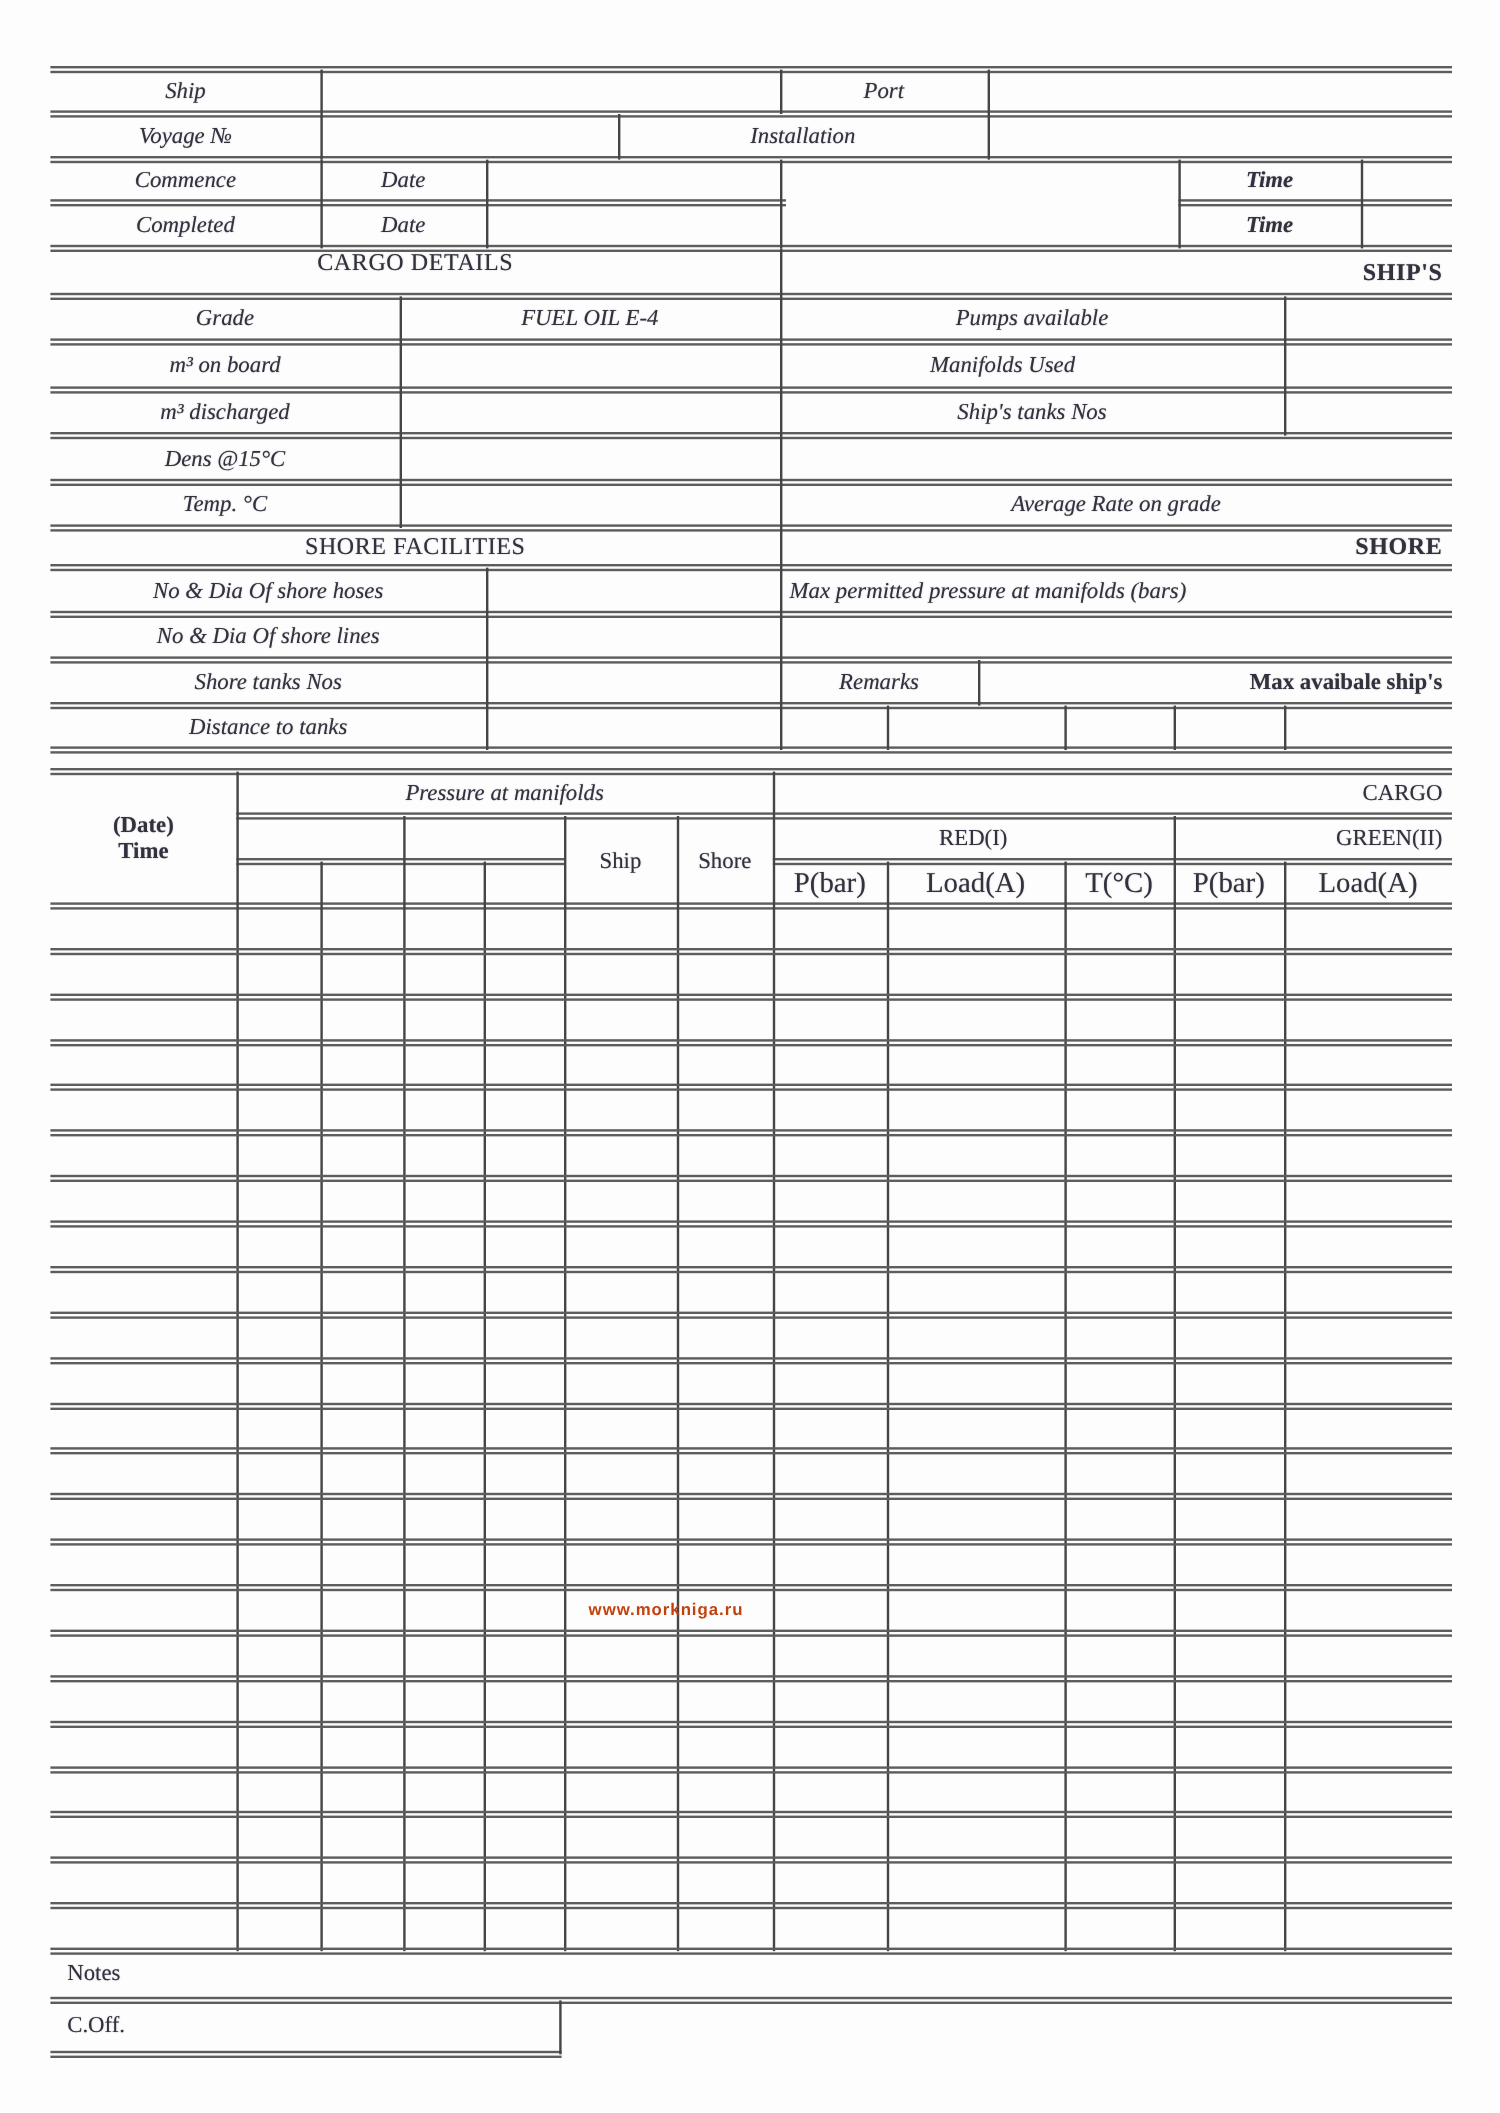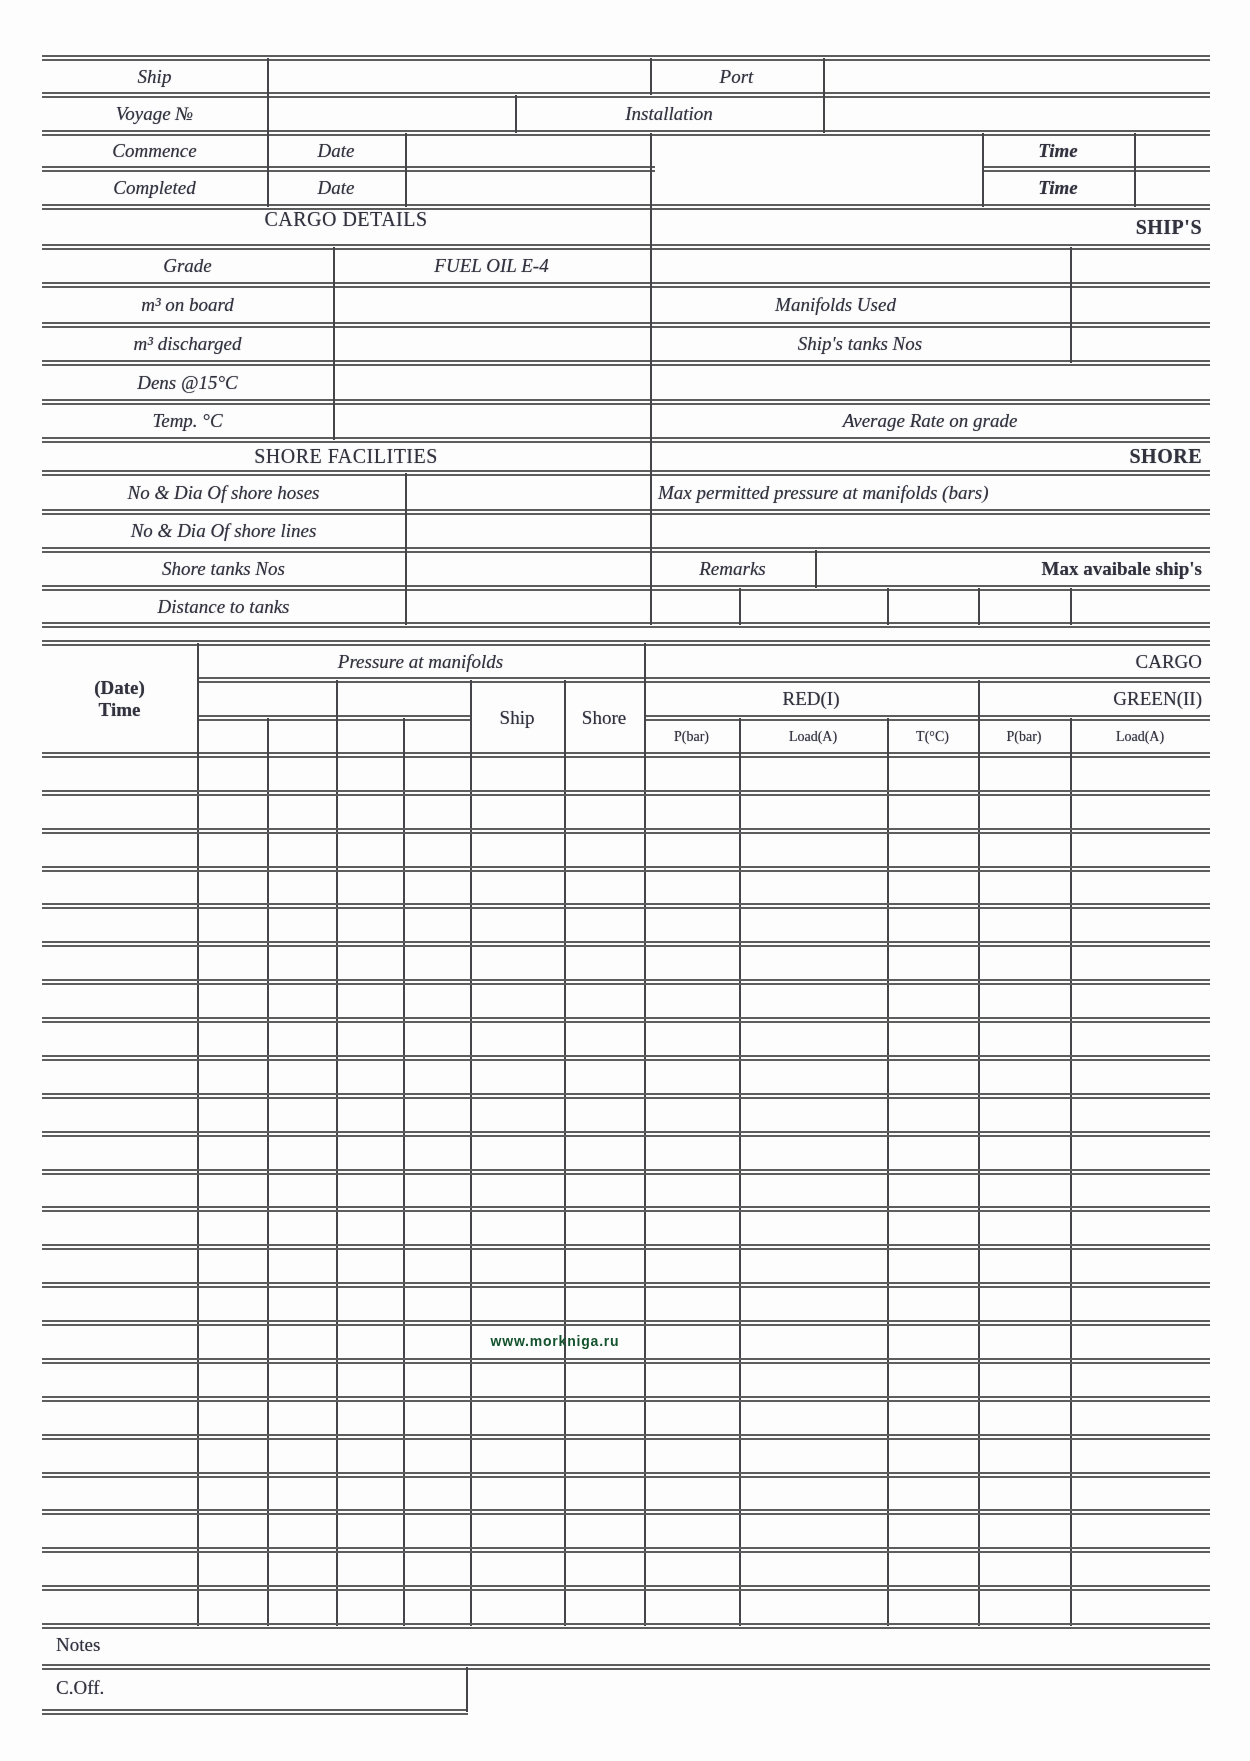--- a/index.html
+++ b/index.html
@@ -14,25 +14,25 @@
   .vl{position:absolute;width:2px;background:#454549;z-index:1;}
   
   .c{position:absolute;display:flex;align-items:center;justify-content:center;
      font-style:italic;font-size:19px;color:#32323e;white-space:nowrap;
      text-shadow:0 0 1px rgba(46,46,70,.5);box-sizing:border-box;z-index:2;}
   .rm{font-style:normal;}
   .b{font-weight:bold;}
   .ar{justify-content:flex-end;padding-right:8px;}
   .al{justify-content:flex-start;padding-left:8px;}
   .ttl{font-size:20px;letter-spacing:.5px;}
-  .small{font-size:14px;}
+  .small{font-size:24px;}
   .dt{flex-direction:column;line-height:1.15;font-weight:bold;}
   .wm{position:absolute;z-index:3;display:flex;align-items:center;justify-content:center;
       font-family:"Liberation Sans","DejaVu Sans",sans-serif;font-weight:bold;
-      font-size:14px;letter-spacing:.8px;color:#14532d;text-shadow:none;text-align:right;}
+      font-size:14px;letter-spacing:.8px;color:#c2410c;text-shadow:none;text-align:right;}
 </style>
 </head>
 <body>
 
 <div class="page">
 
   <div class="hl" style="left:42px;top:55px;width:1168px"></div>
   <div class="hl" style="left:42px;top:92px;width:1168px"></div>
   <div class="hl" style="left:42px;top:130px;width:1168px"></div>
   <div class="hl" style="left:42px;top:166px;width:613px"></div>
@@ -69,20 +69,21 @@
 
   <div class="vl" style="left:650px;top:207px;height:233px"></div>
   <div class="vl" style="left:333px;top:247px;height:193px"></div>
   <div class="vl" style="left:1070px;top:247px;height:116px"></div>
 
   <div class="c rm ttl" style="left:42px;top:207px;width:608px;height:24px">CARGO DETAILS</div>
   <div class="c rm b ttl ar" style="left:650px;top:207px;width:560px;height:40px">SHIP'S</div>
 
   <div class="c" style="left:42px;top:247px;width:291px;height:38px">Grade</div>
   <div class="c" style="left:333px;top:247px;width:317px;height:38px">FUEL OIL E-4</div>
+  <div class="c" style="left:650px;top:247px;width:420px;height:38px">Pumps available</div>
   <div class="c" style="left:42px;top:285px;width:291px;height:40px">m³ on board</div>
   <div class="c" style="left:650px;top:285px;width:371px;height:40px">Manifolds Used</div>
   <div class="c" style="left:42px;top:325px;width:291px;height:38px">m³ discharged</div>
   <div class="c" style="left:650px;top:325px;width:420px;height:38px">Ship's tanks Nos</div>
   <div class="c" style="left:42px;top:363px;width:291px;height:39px">Dens @15°C</div>
   <div class="c" style="left:42px;top:402px;width:291px;height:38px">Temp. °C</div>
   <div class="c" style="left:650px;top:402px;width:560px;height:38px">Average Rate on grade</div>
 
   <div class="hl" style="left:42px;top:470px;width:1168px"></div>
   <div class="hl" style="left:42px;top:509px;width:1168px"></div>

